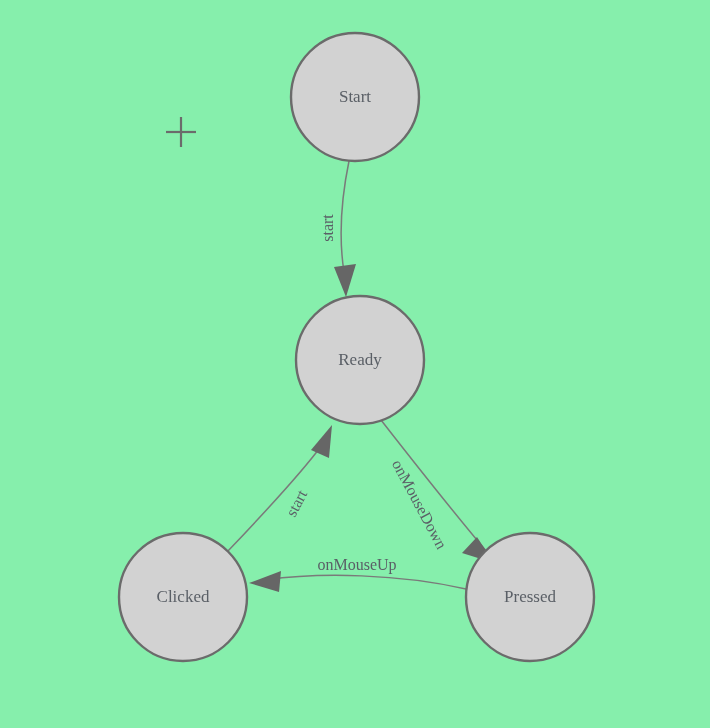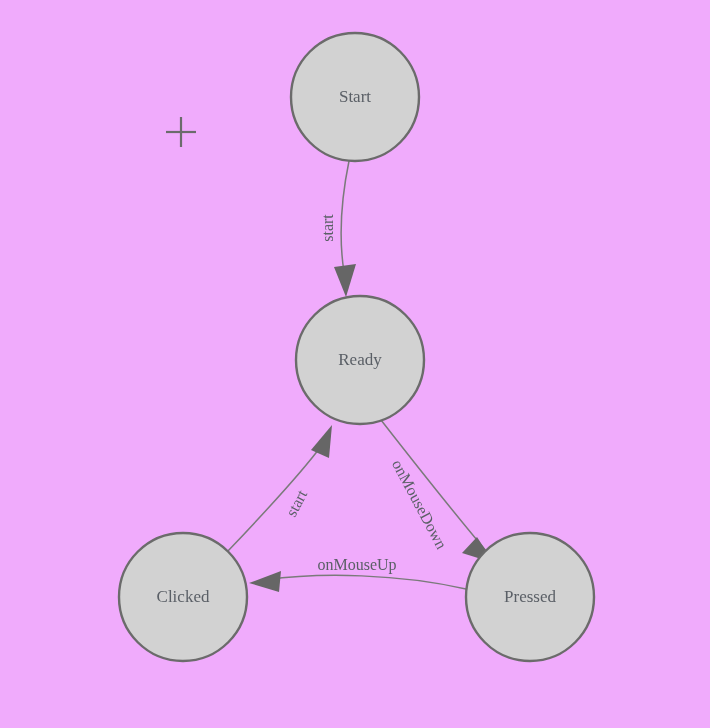--- a/index.html
+++ b/index.html
@@ -11,21 +11,21 @@
   body {
     width: 710px;
     height: 728px;
     overflow: hidden;
     font-family: "Liberation Serif", "DejaVu Serif", serif;
   }
   #canvas-root {
     position: relative;
     width: 710px;
     height: 728px;
-    background: #f0abfc;
+    background: #86efac;
   }
   #diagram-svg {
     position: absolute;
     top: 0;
     left: 0;
     width: 710px;
     height: 728px;
     display: block;
   }
   .node-circle {

